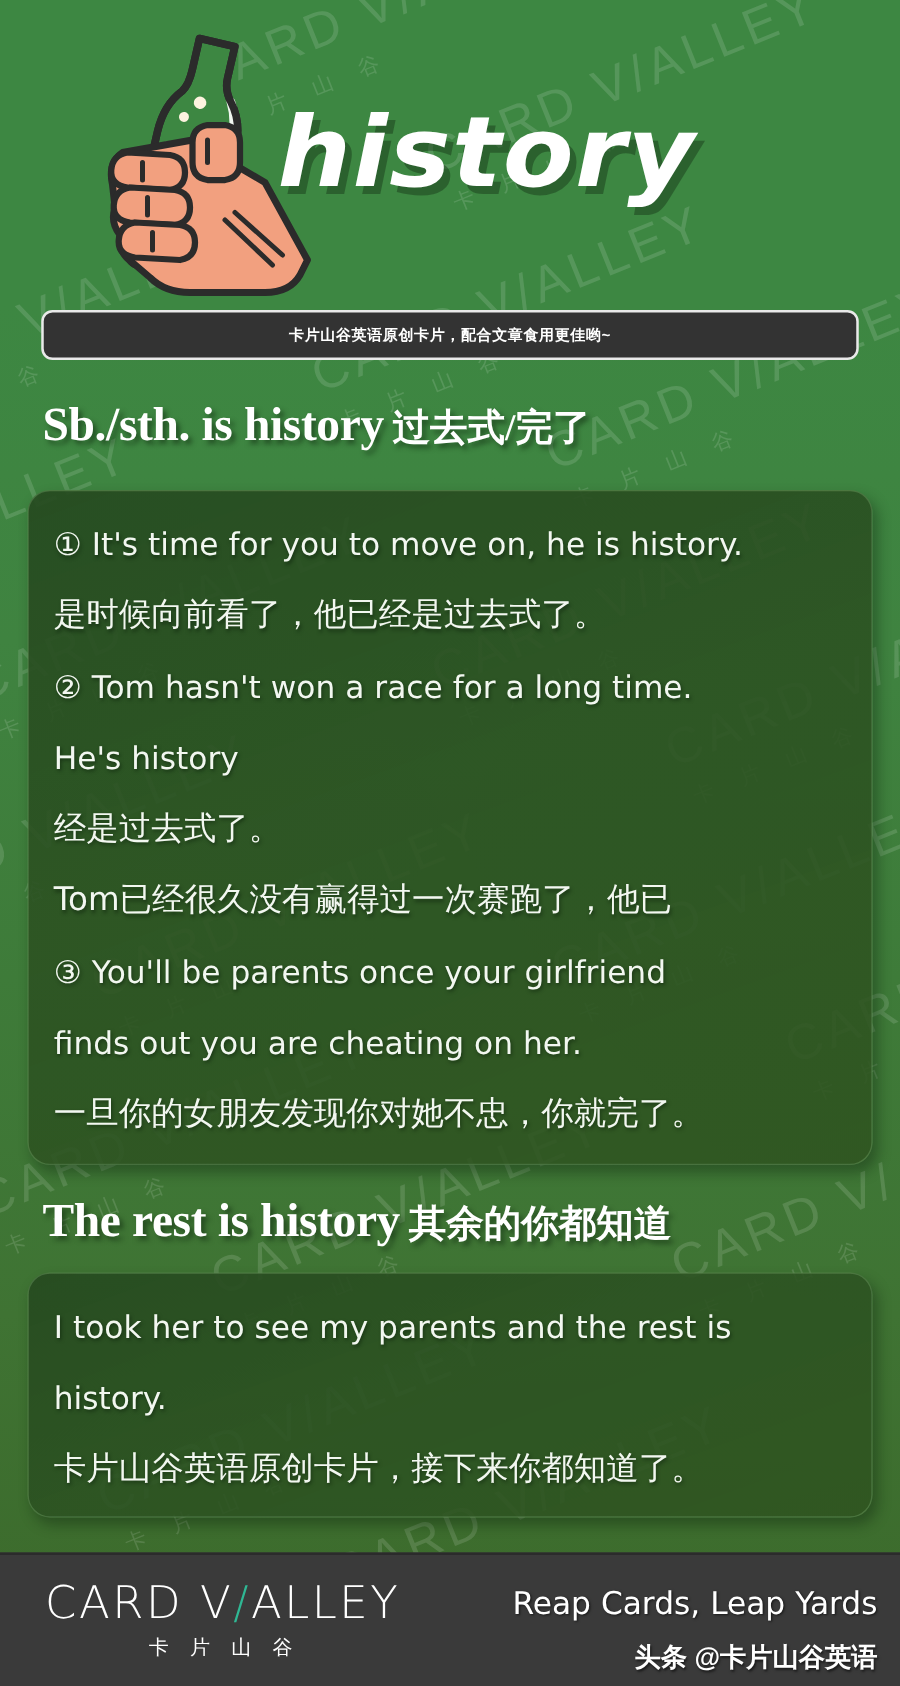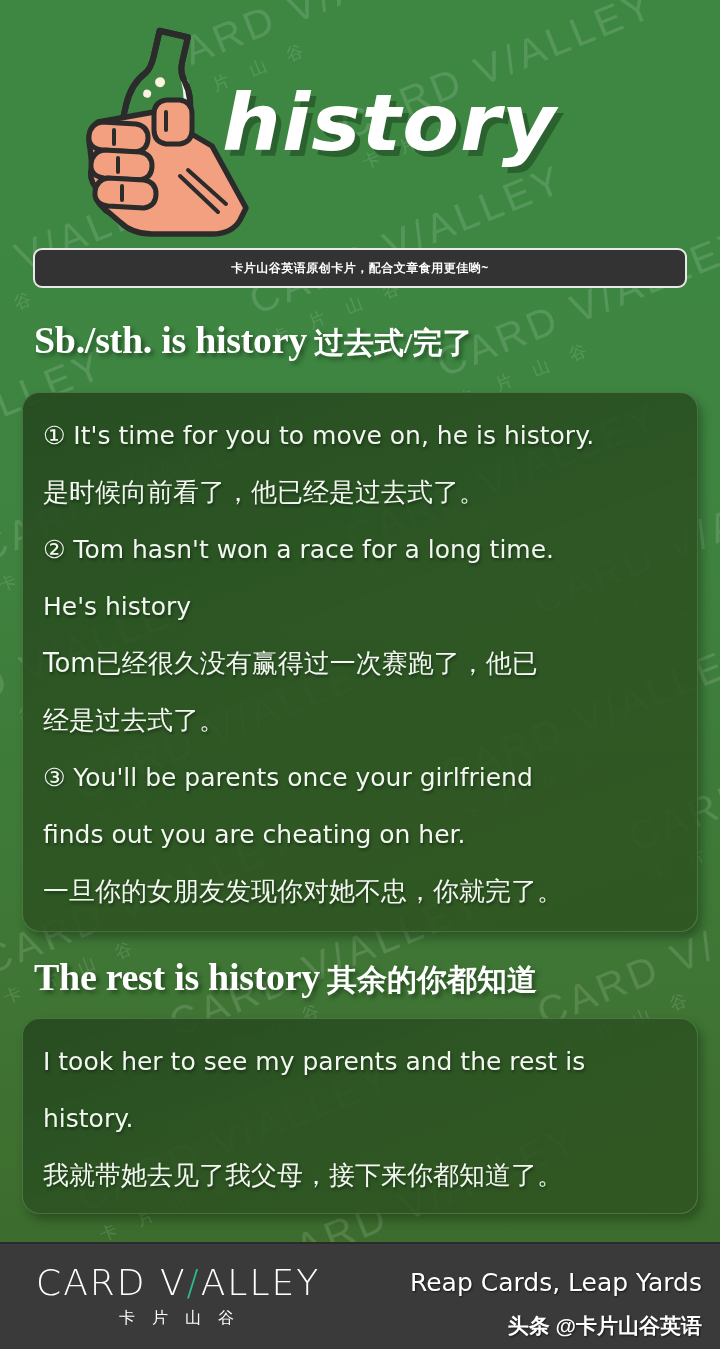--- a/index.html
+++ b/index.html
@@ -277,35 +277,35 @@
 
   <div class="sec-head" style="top:318px">
     <span class="en">Sb./sth. is history</span><span class="cn">过去式/完了</span>
   </div>
 
   <div class="box" style="top:392px;height:540px">
     <div class="line">① It's time for you to move on, he is history.</div>
     <div class="line cn">是时候向前看了，他已经是过去式了。</div>
     <div class="line">② Tom hasn't won a race for a long time.</div>
     <div class="line">He's history</div>
+    <div class="line cn">经是过去式了。</div>
     <div class="line cn">Tom已经很久没有赢得过一次赛跑了，他已</div>
-    <div class="line cn">经是过去式了。</div>
     <div class="line">③ You'll be parents once your girlfriend</div>
     <div class="line">finds out you are cheating on her.</div>
     <div class="line cn">一旦你的女朋友发现你对她不忠，你就完了。</div>
   </div>
 
   <div class="sec-head" style="top:955px">
     <span class="en">The rest is history</span><span class="cn">其余的你都知道</span>
   </div>
 
   <div class="box" style="top:1018px;height:196px">
     <div class="line">I took her to see my parents and the rest is</div>
     <div class="line">history.</div>
-    <div class="line cn">我就带她去见了我父母，接下来你都知道了。</div>
+    <div class="line cn">卡片山谷英语原创卡片，接下来你都知道了。</div>
   </div>
 
   <div id="footer">
     <div id="logo">
       <div id="logo-en"><span>CARD V</span><span id="logo-slash">/</span><span>ALLEY</span></div>
       <div id="logo-cn">卡片山谷</div>
     </div>
     <div id="tagline">Reap Cards, Leap Yards</div>
     <div id="handle">头条 @卡片山谷英语</div>
   </div>

